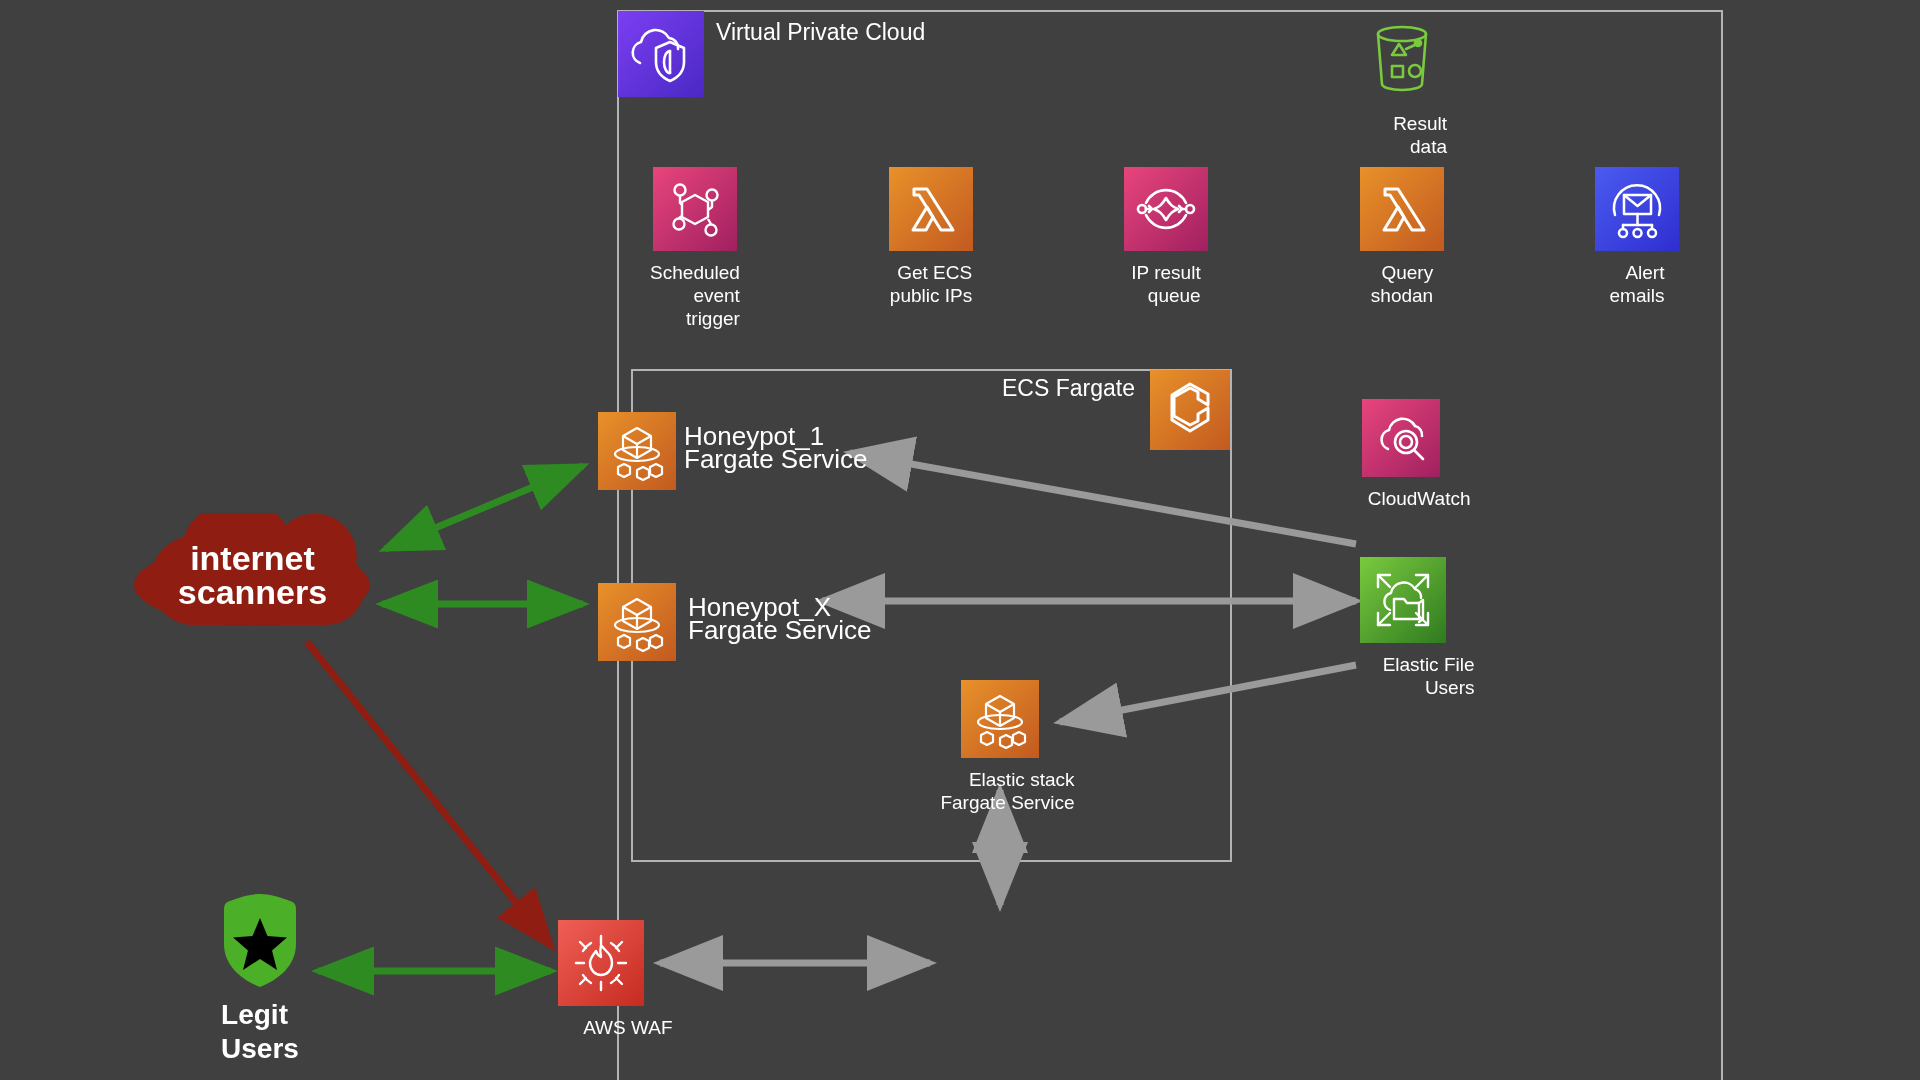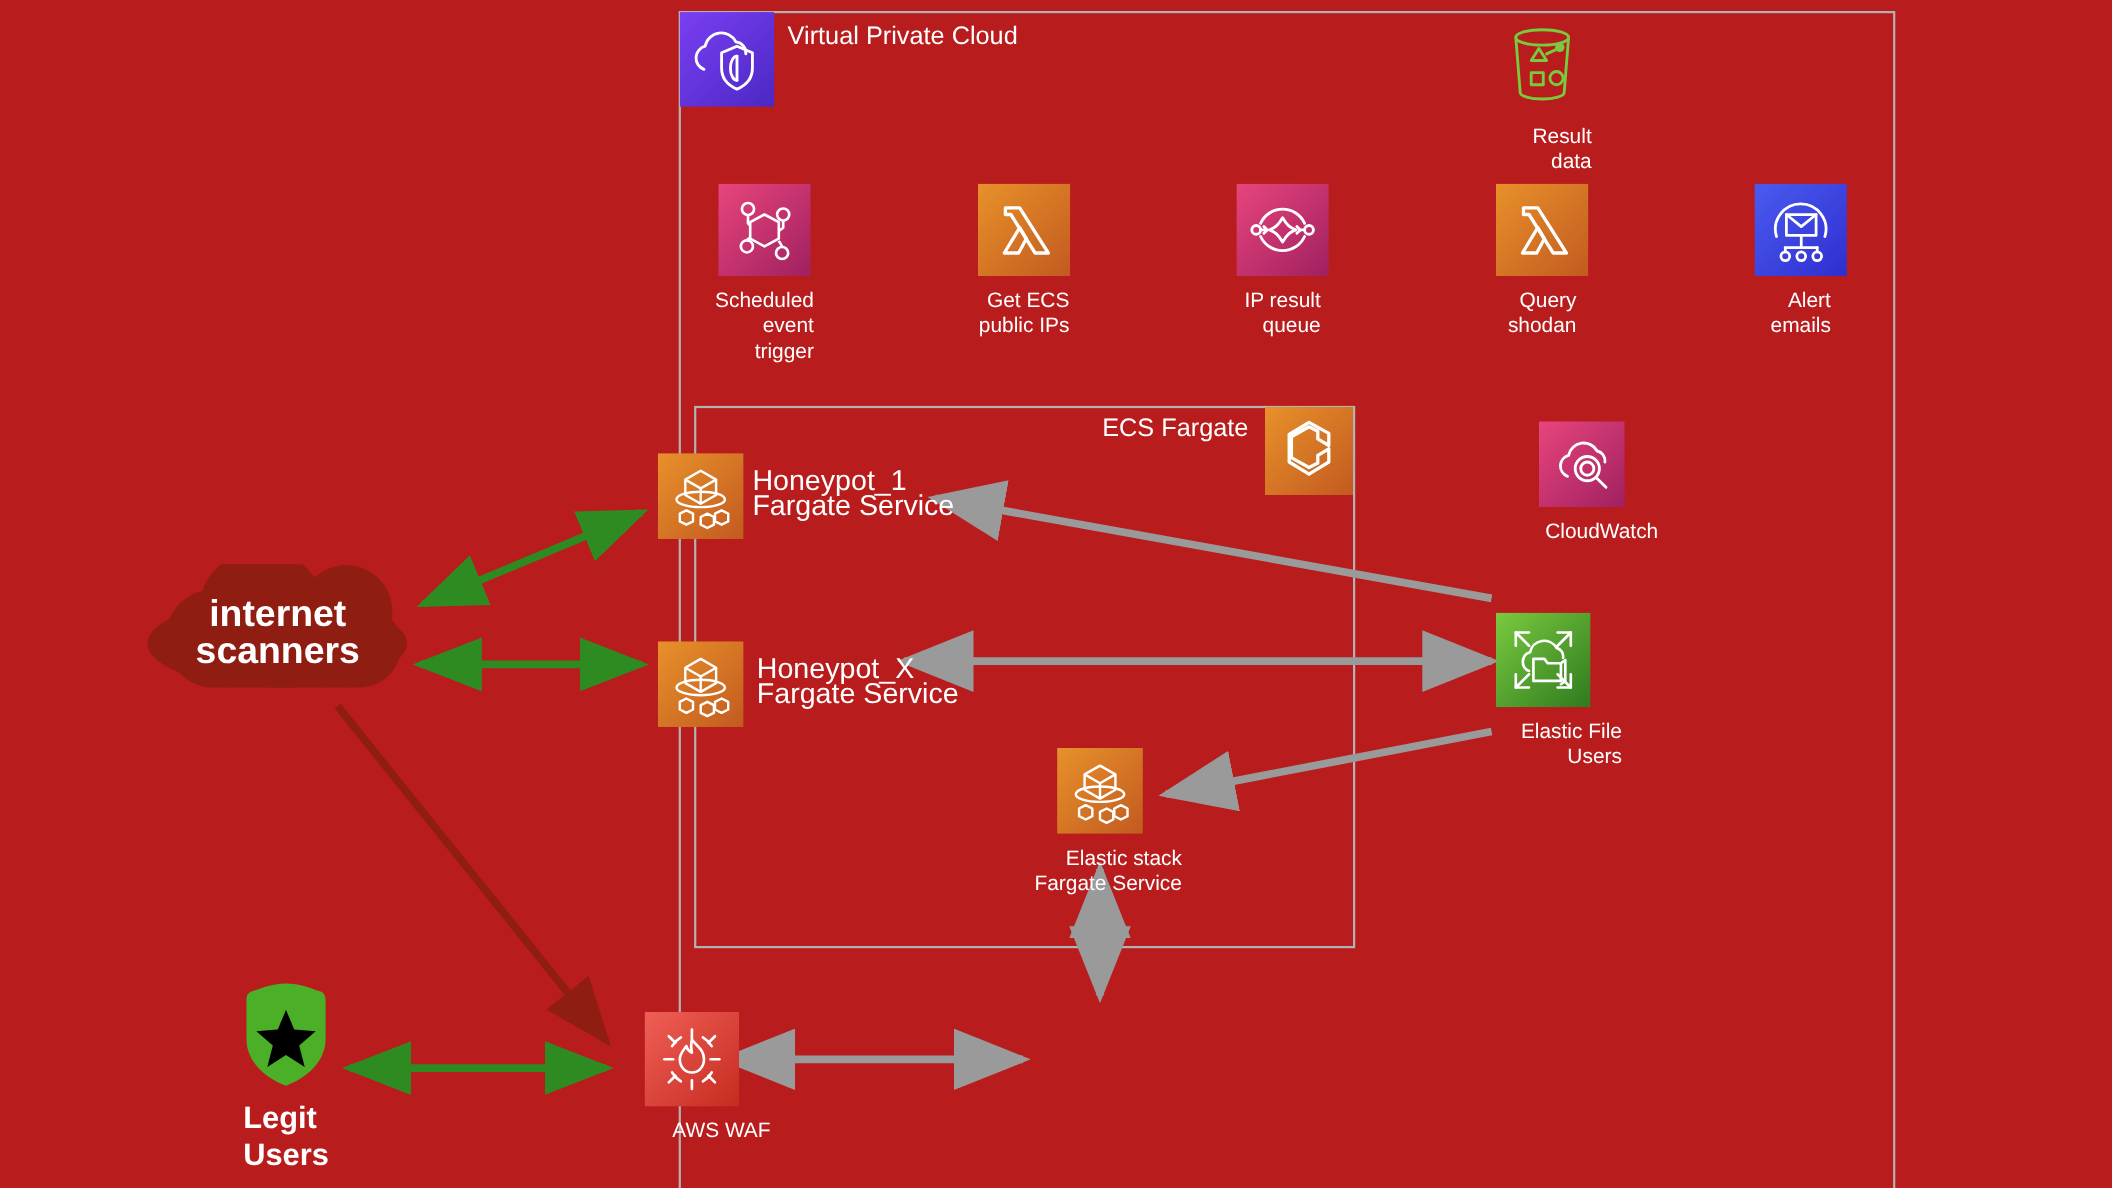--- a/index.html
+++ b/index.html
@@ -6,21 +6,21 @@
   html, body {
     margin: 0; padding: 0;
     background: #000000;
     width: 1920px; height: 1080px;
     overflow: hidden;
     font-family: "Liberation Sans", sans-serif;
   }
   #stage {
     position: relative;
     width: 1920px; height: 1080px;
-    background: #b91c1c;
+    background: #404040;
   }
   svg.layer {
     position: absolute; left: 0; top: 0;
     width: 1920px; height: 1080px;
     pointer-events: none;
   }
   .node {
     position: absolute;
     display: flex;
     flex-direction: column;
@@ -382,21 +382,21 @@
           <path d="M26 52 L32 55 L32 62 L26 65 L20 62 L20 55 Z"></path>
           <path d="M45 55 L51 58 L51 65 L45 68 L39 65 L39 58 Z"></path>
           <path d="M58 52 L64 55 L64 62 L58 65 L52 62 L52 55 Z"></path>
         </g>
       </svg>
     </span>
     <div class="lbl" style="width:220px; margin-left:-71px;">Elastic stack
 Fargate Service</div>
   </div>
 
-  <div class="node" style="left:1362px; top:383px; width:78px;margin-left:37px;">
+  <div class="node" style="left:1362px; top:399px; width:78px;">
     <span class="tile">
       <svg width="78" height="78" viewBox="0 0 78 78">
         <defs>
             <linearGradient id="gcw" x1="0" y1="0" x2="1" y2="1">
           <stop offset="0%" stop-color="#e8457c"></stop>
               <stop offset="100%" stop-color="#a02060"></stop>
         </linearGradient>
           </defs>
         <rect width="78" height="78" fill="url(#gcw)"></rect>
         <g fill="none" stroke="#fff" stroke-width="2.6" stroke-linejoin="round" stroke-linecap="round">
@@ -432,21 +432,21 @@
             <path d="M18 68 L30 56"></path>
           <path d="M68 56 L68 68 L56 68"></path>
             <path d="M68 68 L56 56"></path>
         </g>
       </svg>
     </span>
     <div class="lbl" style="width:200px; margin-left:-57px;">Elastic File
 Users</div>
   </div>
 
-  <div class="node" style="left:586px; top:920px; width:86px;">
+  <div class="node" style="left:558px; top:920px; width:86px;">
     <span class="tile">
       <svg width="86" height="86" viewBox="0 0 86 86">
         <defs>
             <linearGradient id="gwaf" x1="0" y1="0" x2="1" y2="1">
           <stop offset="0%" stop-color="#ef5f56"></stop>
               <stop offset="100%" stop-color="#c62b20"></stop>
         </linearGradient>
           </defs>
         <rect width="86" height="86" fill="url(#gwaf)"></rect>
         <g fill="none" stroke="#fff" stroke-width="2.4" stroke-linejoin="round" stroke-linecap="round">

